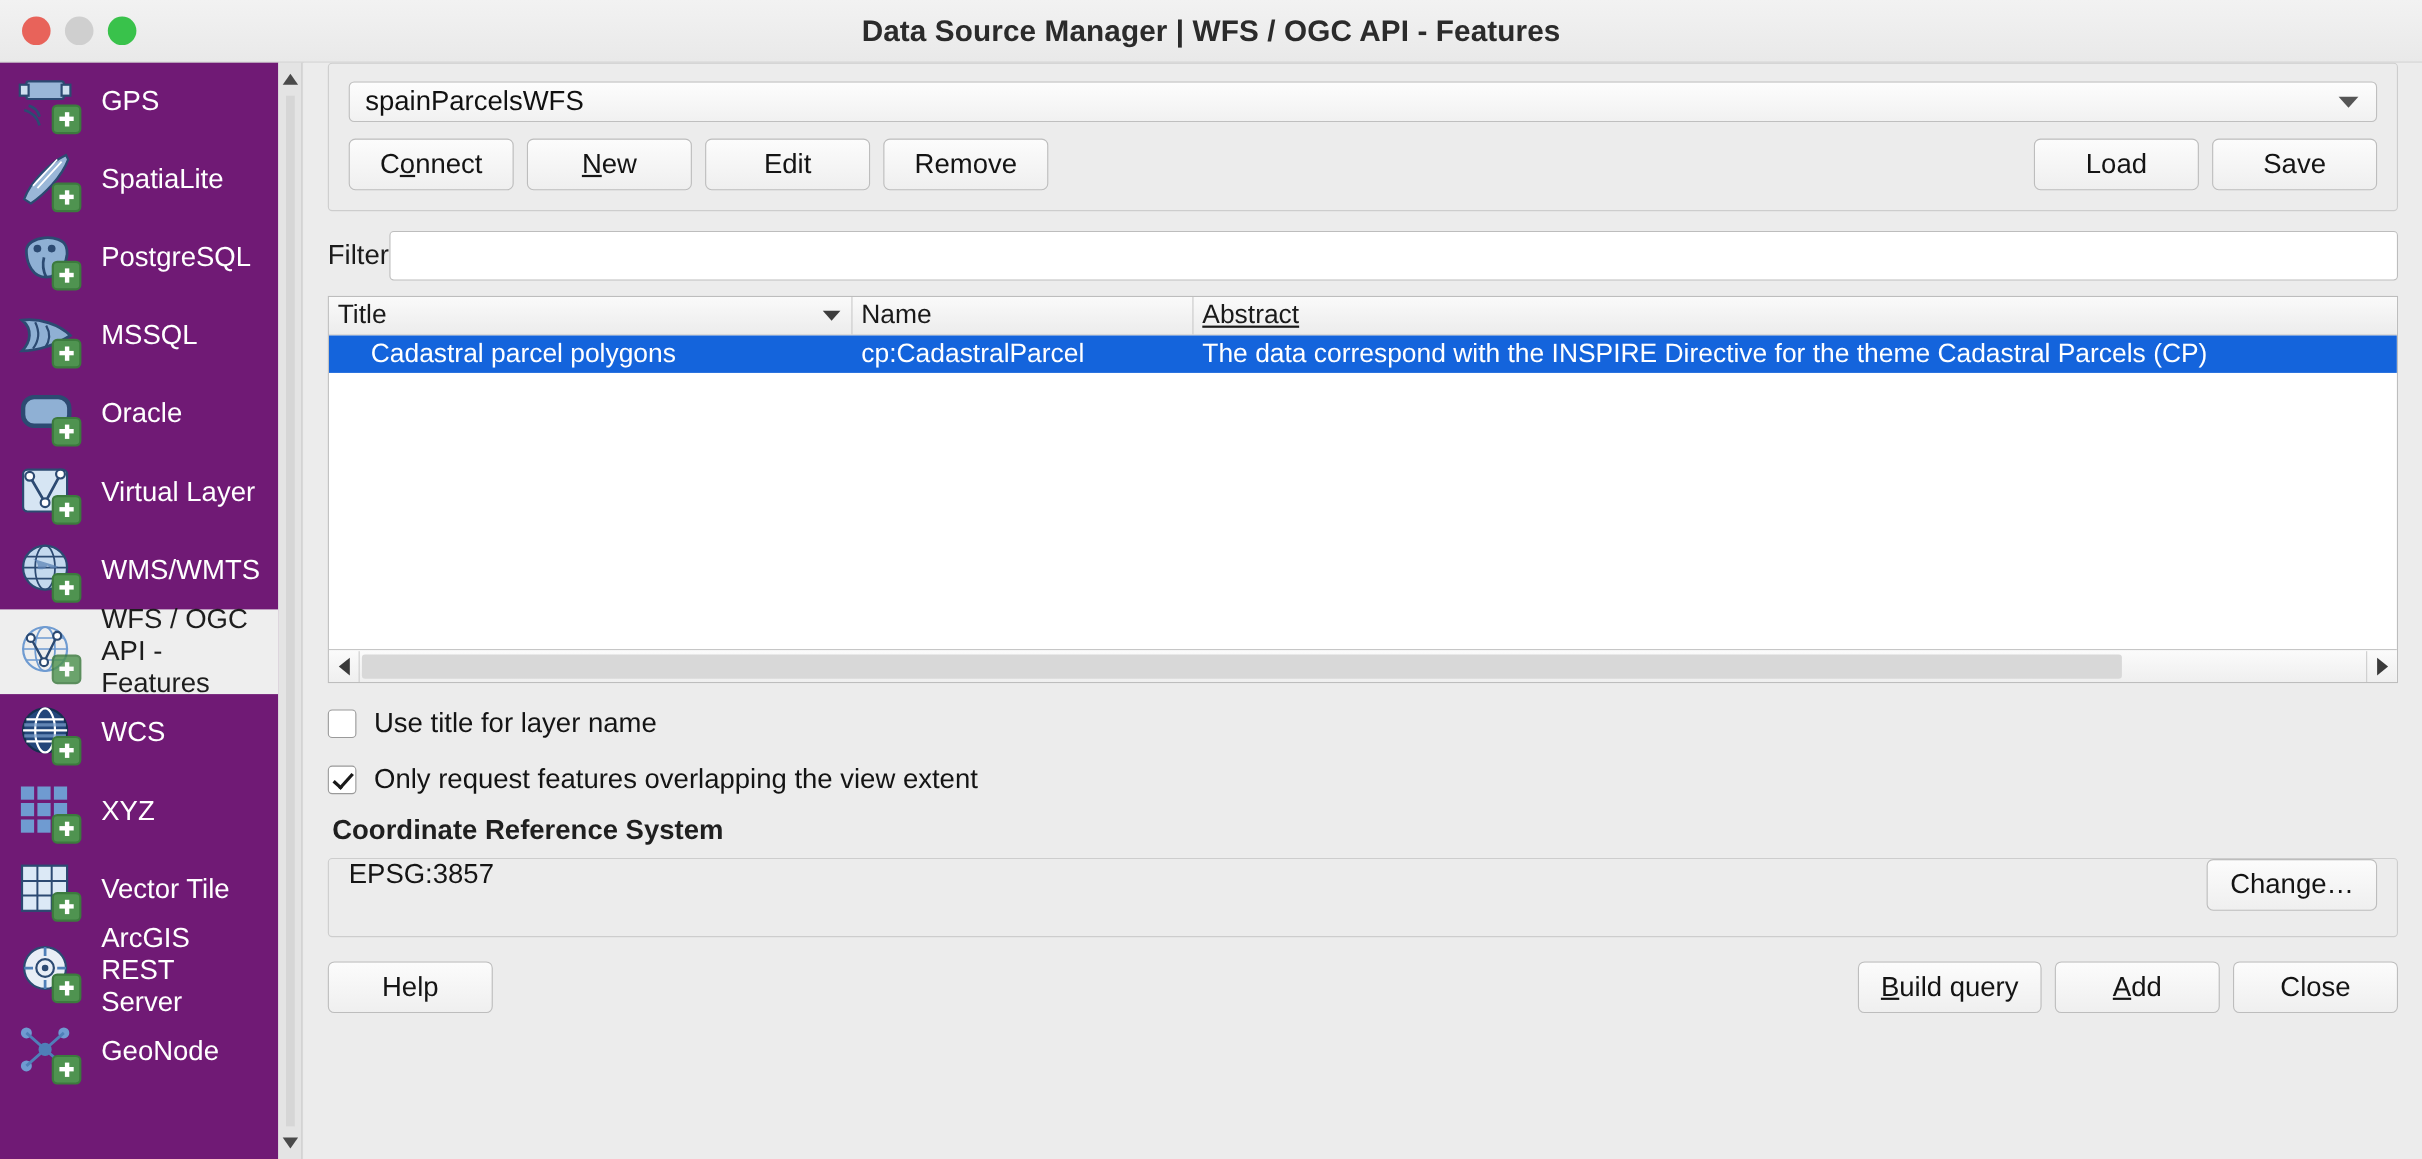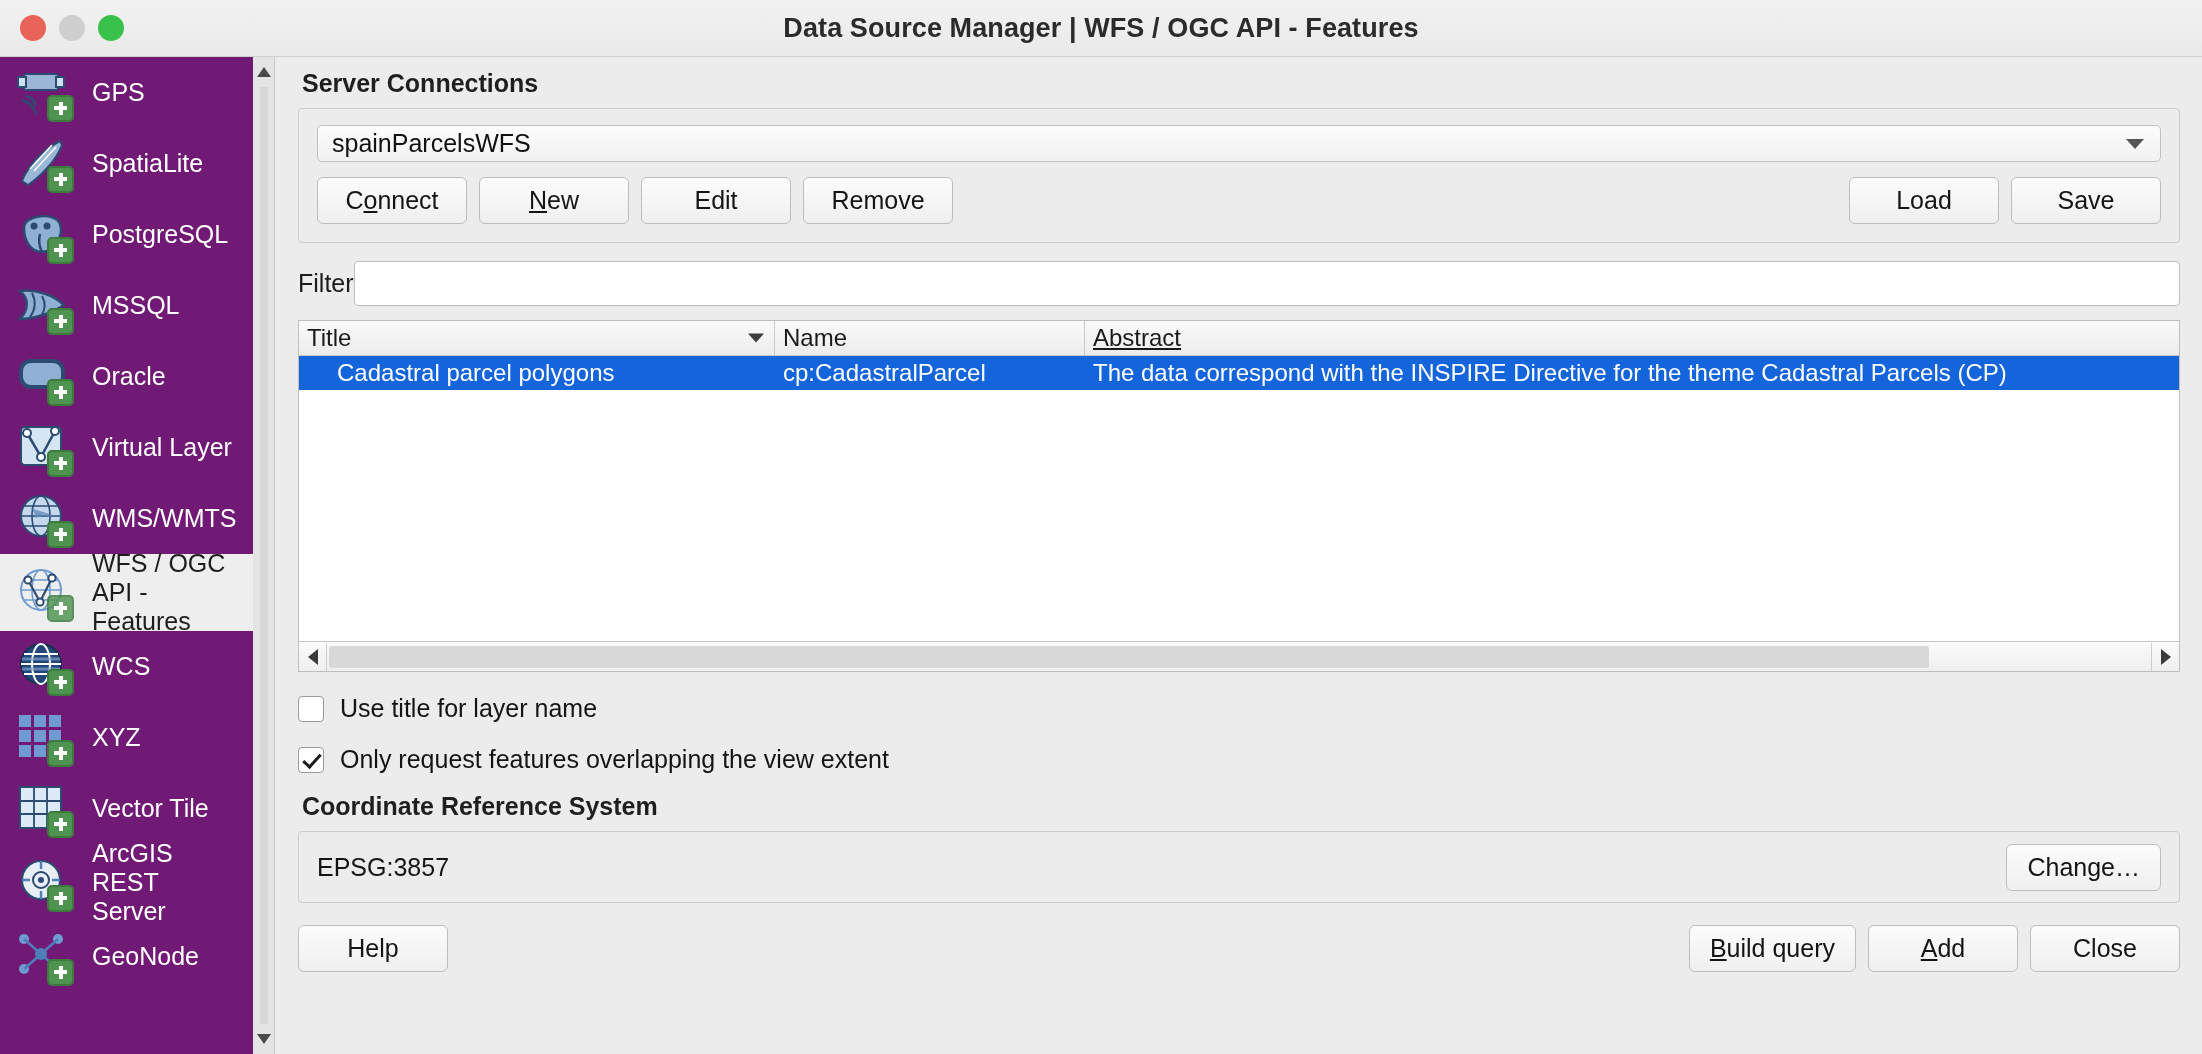--- a/index.html
+++ b/index.html
@@ -137,21 +137,21 @@
   .chkbox { width: 26px; height: 26px; border: 1px solid #9a9a9a; border-radius: 4px; background: #ffffff; position: relative; flex: 0 0 26px; }
   .chkbox.checked:after {
     content: ""; position: absolute; left: 8px; top: 2px; width: 7px; height: 15px;
     border: solid #1a1a1a; border-width: 0 3px 3px 0; transform: rotate(42deg);
   }
   .chk-label { font-size: 25px; color: #141414; }
 
   
   .crs-box {
     margin-top: 10px; border: 1px solid #cdcdcd; border-radius: 4px; background: #ececec;
-    height: 72px; display: flex; align-items: center; padding: 0 18px;
+    height: 72px; display: flex; padding: 0 18px;
   }
   .crs-value { font-size: 25px; color: #151515; }
 
   
   .bottombar { display: flex; align-items: center; gap: 12px; margin-top: 22px; }
 </style>
 </head>
 <body>
 
 <div id="app">
@@ -345,21 +345,20 @@
   </div>
 
   <div class="side-scroll">
     <div class="side-arrow up"></div>
     <div class="side-track"></div>
     <div class="side-arrow down"></div>
   </div>
 
   <div class="main">
 
-    <div class="section-title">Server Connections</div>
 
     <div class="groupbox">
       <div class="combo">
         <span>spainParcelsWFS</span>
         <span class="chev"></span>
       </div>
 
       <div class="btnrow">
         <div class="btn">
           <span>C</span>

